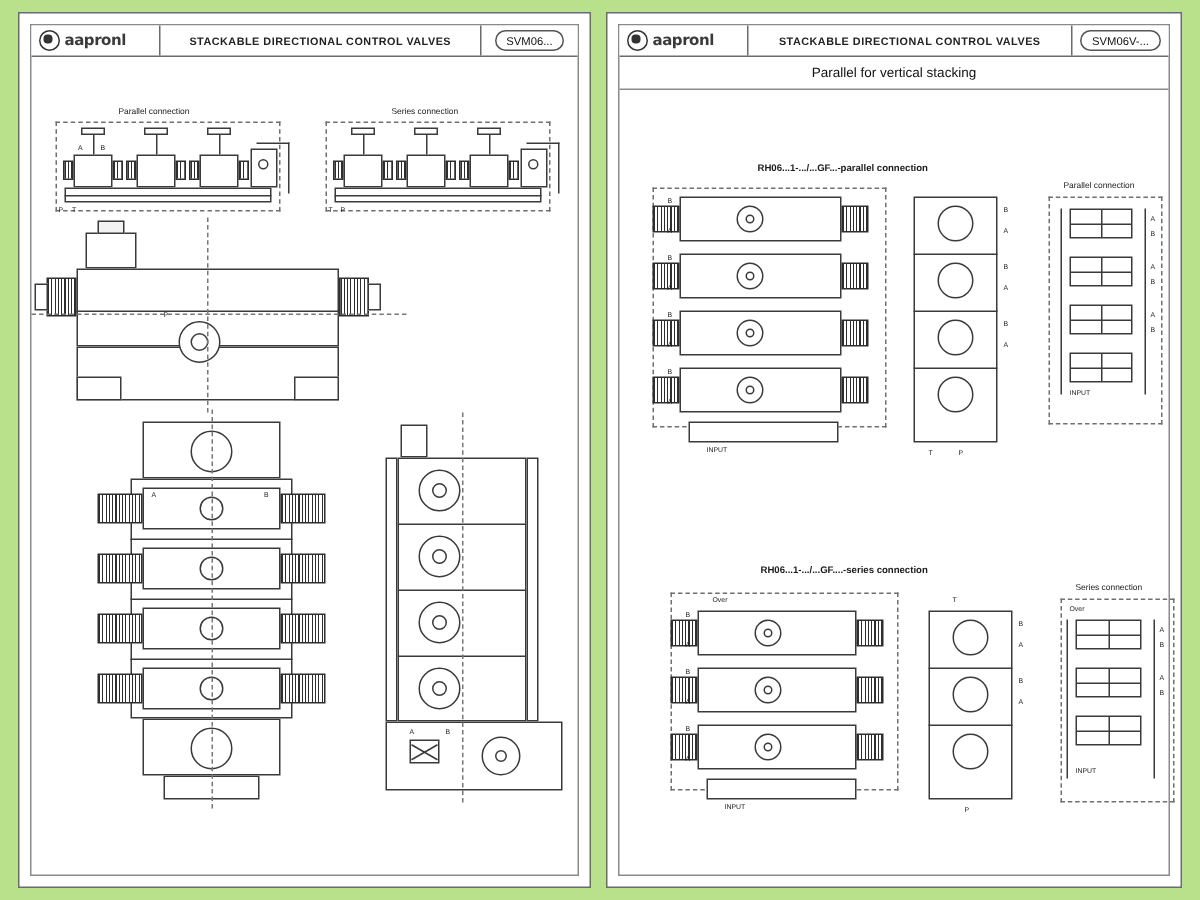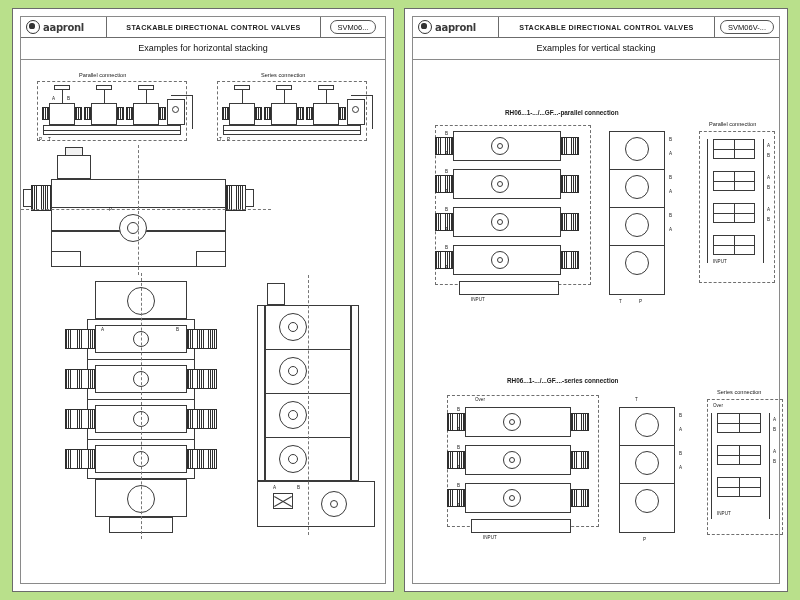--- a/index.html
+++ b/index.html
@@ -120,21 +120,20 @@
         <div class="logo-cell">
           <span class="logo-mark"></span>
           <span class="logo-text">aapronl</span>
         </div>
         <div class="title-cell">STACKABLE DIRECTIONAL CONTROL VALVES</div>
         <div class="code-cell">
           <span class="code-pill">SVM06...</span>
         </div>
       </div>
 
-      <div class="subtitle">Examples for horizontal stacking</div>
 
       <div class="body-area">
 
         <div class="dash" style="left:16px;top:22px;width:150px;height:60px;"></div>
         <span class="lbl t6" style="left:58px;top:13px;">Parallel connection</span>
 
         <div class="solid" style="left:22px;top:66px;width:138px;height:10px;"></div>
         <div class="hline" style="left:22px;top:71px;width:138px;"></div>
 
         <div class="solid" style="left:28px;top:44px;width:26px;height:22px;"></div>
@@ -289,21 +288,21 @@
         <div class="logo-cell">
           <span class="logo-mark"></span>
           <span class="logo-text">aapronl</span>
         </div>
         <div class="title-cell">STACKABLE DIRECTIONAL CONTROL VALVES</div>
         <div class="code-cell">
           <span class="code-pill">SVM06V-...</span>
         </div>
       </div>
 
-      <div class="subtitle">Examples for vertical stacking</div>
+      <div class="subtitle">Parallel for vertical stacking</div>
 
       <div class="body-area">
 
         <span class="lbl t7 b" style="left:92px;top:50px;">RH06...1-.../...GF...-parallel connection</span>
 
         <div class="dash" style="left:22px;top:66px;width:156px;height:160px;"></div>
 
         <div class="solid" style="left:40px;top:72px;width:108px;height:30px;"></div>
         <div class="coilbox" style="left:22px;top:78px;width:18px;height:18px;"></div>
         <div class="coilbox" style="left:148px;top:78px;width:18px;height:18px;"></div>

